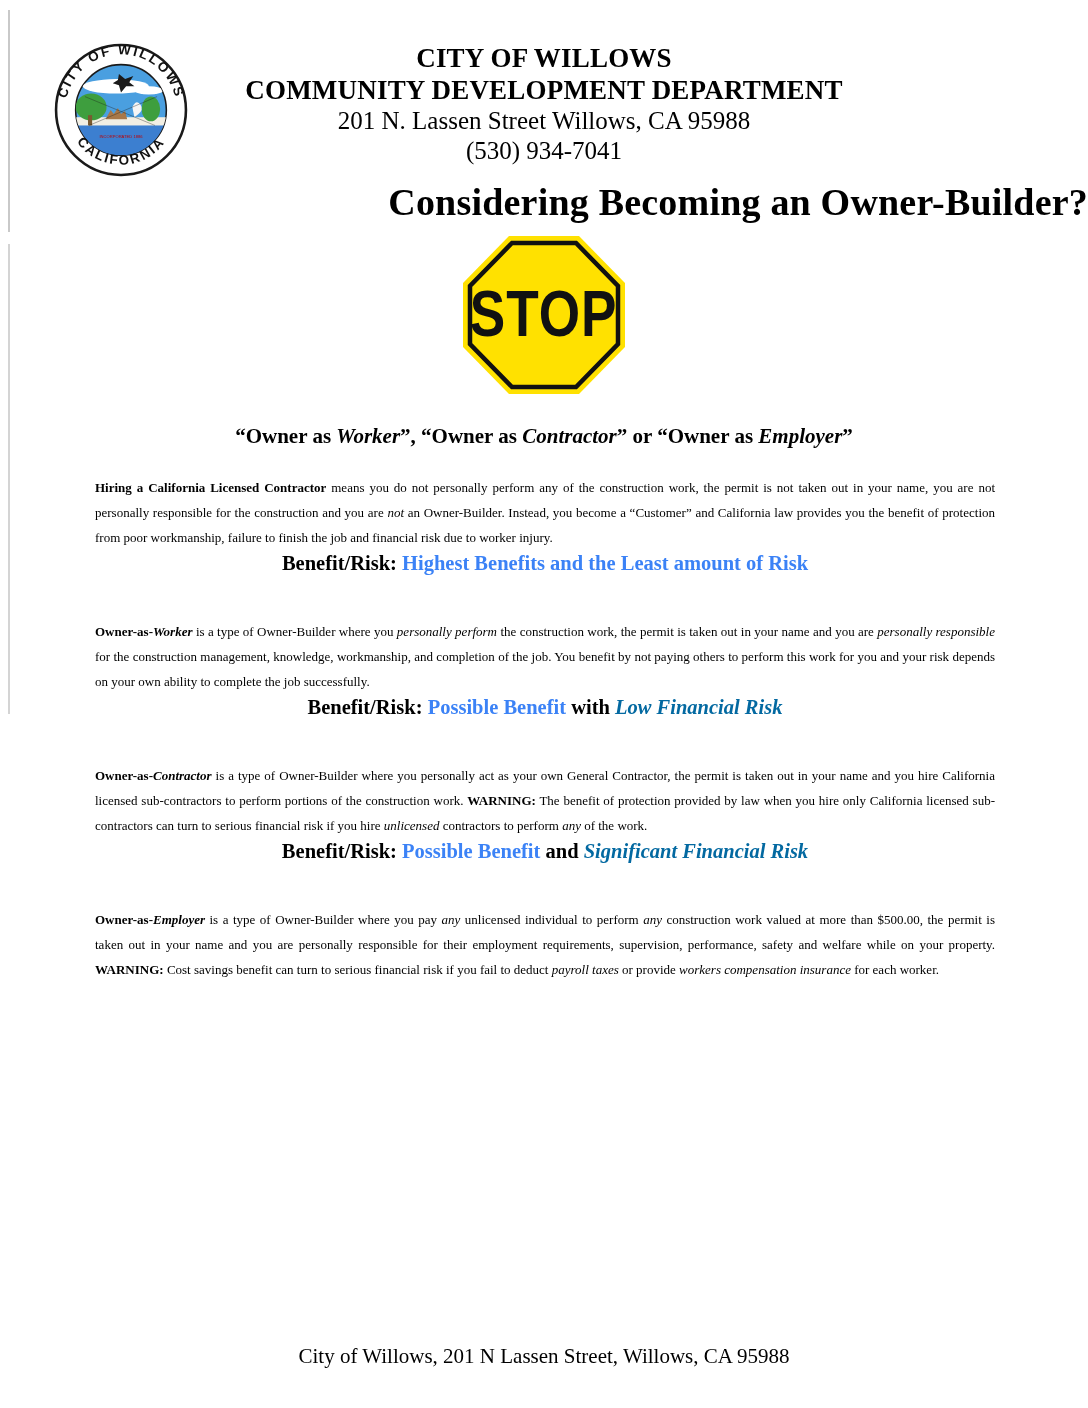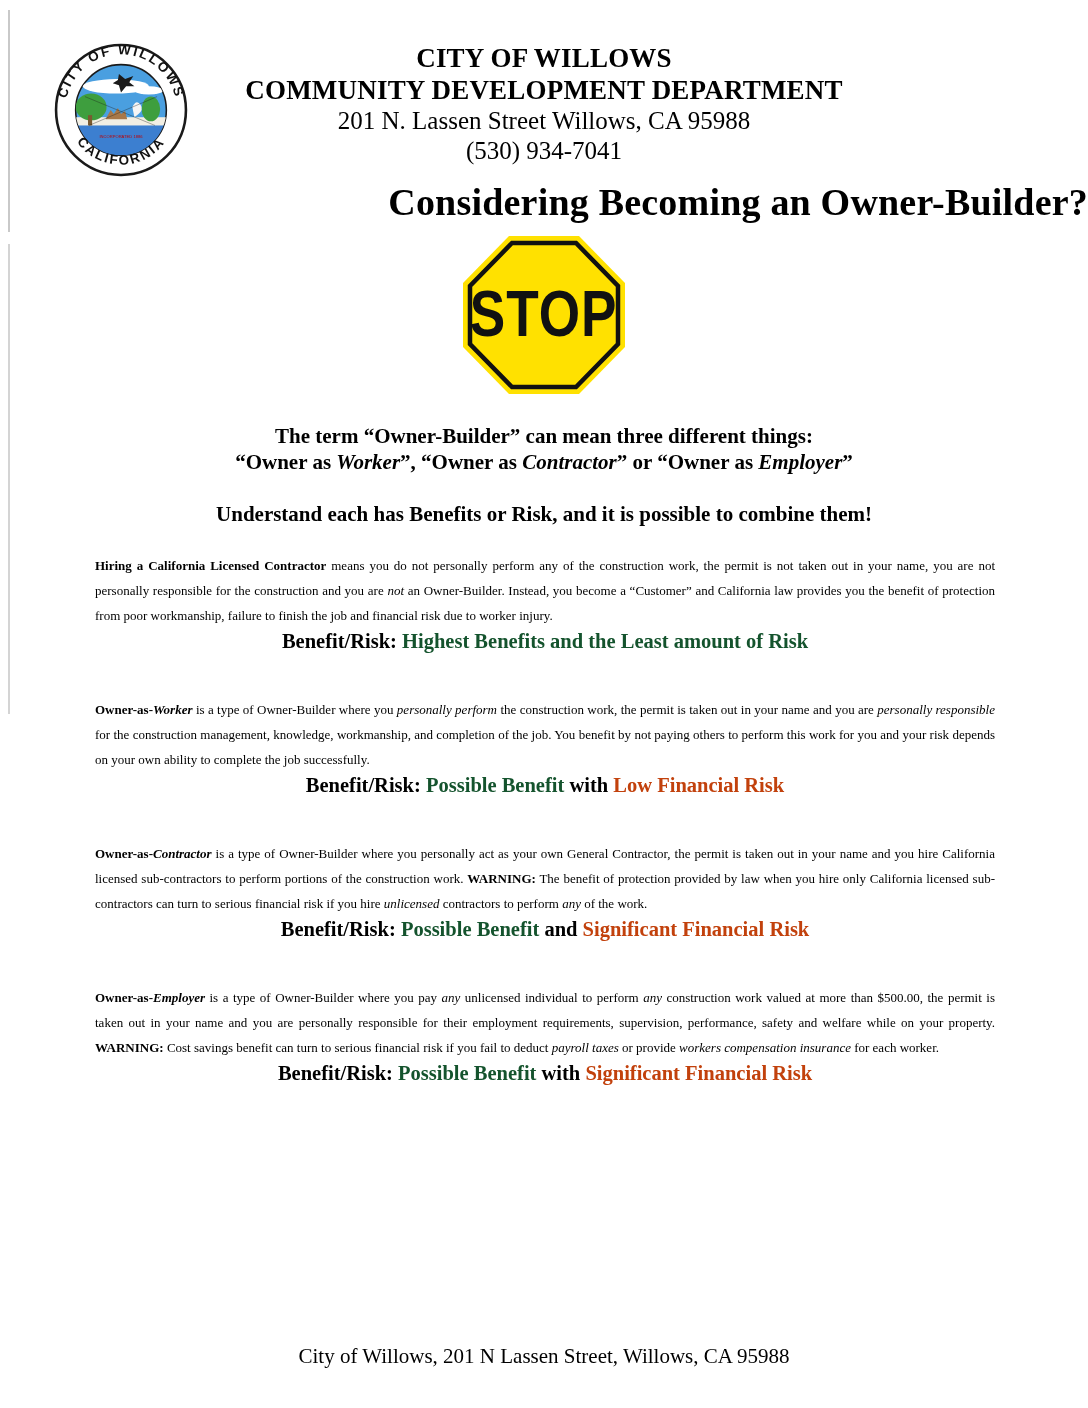--- a/index.html
+++ b/index.html
@@ -34,22 +34,22 @@
   .para    { text-align:justify; font-size:13px; line-height:25px; }
   .benefit { text-align:center;  font-size:20.5px; line-height:26px; font-weight:bold; }
 
   .footer { position:absolute; top:1344px; left:0; width:100%; text-align:center; font-size:21px; }
 
   
   .b    { font-weight:bold; }
   .i    { font-style:italic; }
   .bi   { font-weight:bold; font-style:italic; }
   .u2   { text-decoration:underline; text-decoration-style:double; text-underline-offset:3px; }
-  .blue { color:#14532d; }
-  .red  { color:#c2410c; }
+  .blue { color:#3b82f6; }
+  .red  { color:#0369a1;font-style:italic; }
 </style>
 </head>
 <body>
 
 <div class="edge-line" id="edge1"></div>
 <div class="edge-line" id="edge2"></div>
 
 <div class="header">
   <svg class="seal" viewBox="0 0 130 130" aria-hidden="true">
     <defs>
@@ -95,38 +95,35 @@
 <div class="stop-wrap">
   <svg width="166" height="160" viewBox="0 0 166 160" aria-hidden="true">
     <polygon points="48,1 118,1 164,48 164,112 118,159 48,159 2,112 2,48" fill="#FFE100"></polygon>
     <polygon points="51,8 115,8 157,51 157,109 115,152 51,152 9,109 9,51" fill="none" stroke="#111" stroke-width="4.5"></polygon>
     <text x="87" y="88" text-anchor="middle" transform="scale(0.95,1.15)" font-family="Liberation Sans, sans-serif" font-weight="bold" font-size="56" letter-spacing="1" fill="#111">STOP</text>
   </svg>
 </div>
 
 <div class="intro">
   <div class="term">
-    <div class="line"><span class="b">The term “Owner-Builder” can mean three different things:</span></div>
     <div class="line"><span class="b">“Owner as </span><span class="bi">Worker</span><span class="b">”, “Owner as </span><span class="bi">Contractor</span><span class="b">” or “Owner as </span><span class="bi">Employer</span><span class="b">”</span></div>
   </div>
-  <div class="line understand"><span class="b">Understand each has Benefits or Risk, and it is possible to combine them!</span></div>
 </div>
 
 <div class="content">
   <div class="section">
     <div class="para"><span class="b">Hiring a California Licensed Contractor</span><span> means you do not personally perform any of the construction work, the permit is not taken out in your name, you are not personally responsible for the construction and you are </span><span class="i">not</span><span> an Owner-Builder. Instead, you become a “Customer” and California law provides you the benefit of protection from poor workmanship, failure to finish the job and financial risk due to worker injury.</span></div>
     <div class="benefit"><span class="b">Benefit/Risk: </span><span class="b blue">Highest Benefits and the Least amount of Risk</span></div>
   </div>
   <div class="section">
     <div class="para"><span class="b">Owner-as-</span><span class="bi">Worker</span><span> is a type of Owner-Builder where you </span><span class="i">personally perform</span><span> the construction work, the permit is taken out in your name and you are </span><span class="i">personally responsible</span><span> for the construction management, knowledge, workmanship, and completion of the job. You benefit by not paying others to perform this work for you and your risk depends on your own ability to complete the job successfully.</span></div>
     <div class="benefit"><span class="b">Benefit/Risk: </span><span class="b blue">Possible Benefit</span><span class="b"> with </span><span class="b red">Low Financial Risk</span></div>
   </div>
   <div class="section">
     <div class="para"><span class="b">Owner-as-</span><span class="bi">Contractor</span><span> is a type of Owner-Builder where you personally act as your own General Contractor, the permit is taken out in your name and you hire California licensed sub-contractors to perform portions of the construction work. </span><span class="b">WARNING:</span><span> The benefit of protection provided by law when you hire only California licensed sub-contractors can turn to serious financial risk if you hire </span><span class="i">unlicensed</span><span> contractors to perform </span><span class="i">any</span><span> of the work.</span></div>
     <div class="benefit"><span class="b">Benefit/Risk: </span><span class="b blue">Possible Benefit</span><span class="b"> and </span><span class="b red">Significant Financial Risk</span></div>
   </div>
   <div class="section">
     <div class="para"><span class="b">Owner-as-</span><span class="bi">Employer</span><span> is a type of Owner-Builder where you pay </span><span class="i">any</span><span> unlicensed individual to perform </span><span class="i">any</span><span> construction work valued at more than $500.00, the permit is taken out in your name and you are personally responsible for their employment requirements, supervision, performance, safety and welfare while on your property. </span><span class="b">WARNING:</span><span> Cost savings benefit can turn to serious financial risk if you fail to deduct </span><span class="i">payroll taxes</span><span> or provide </span><span class="i">workers compensation insurance</span><span> for each worker.</span></div>
-    <div class="benefit"><span class="b">Benefit/Risk: </span><span class="b blue">Possible Benefit</span><span class="b"> with </span><span class="b red">Significant Financial Risk</span></div>
   </div>
 </div>
 
 <div class="footer">City of Willows, 201 N Lassen Street, Willows, CA 95988</div>
 
 </body></html>

